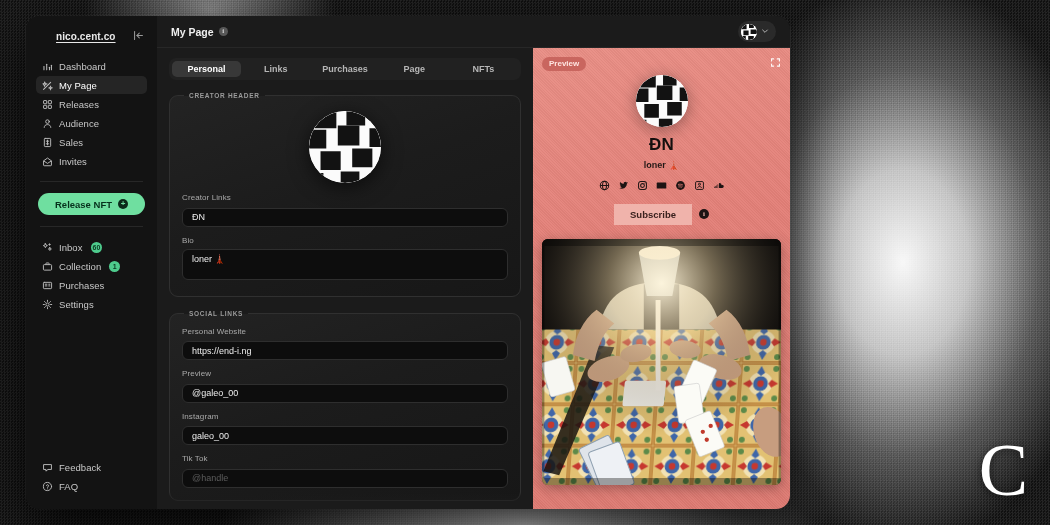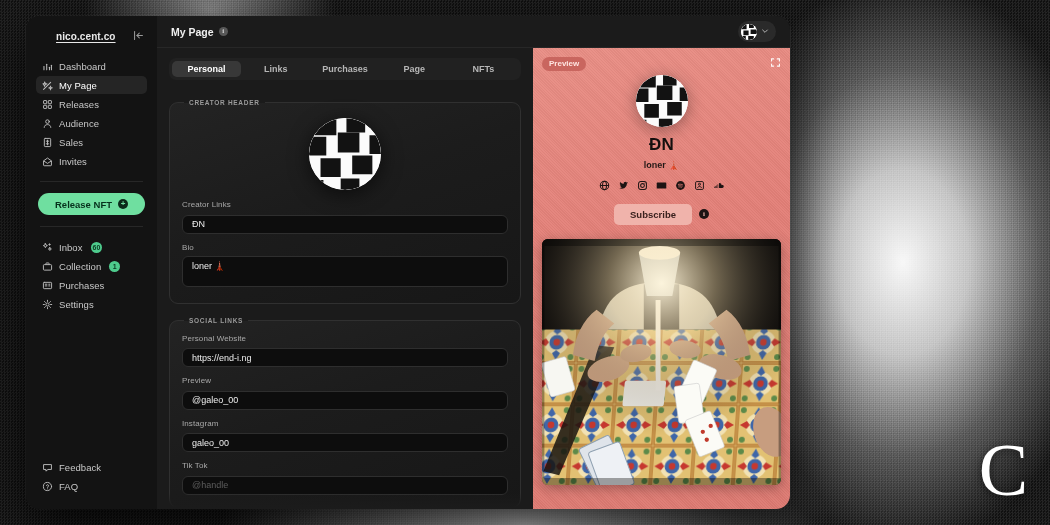--- a/index.html
+++ b/index.html
@@ -268,21 +268,21 @@
     position: relative;
   }
 
   .tabs {
     display: flex;
     align-items: center;
     background: #212121;
     border-radius: 7px;
     padding: 3px;
     height: 22px;
-    margin-bottom: 19px;
+    margin-bottom: 12px;
   }
   .tab {
     flex: 1;
     text-align: center;
     font-size: 9px;
     font-weight: 700;
     color: #b6b6b6;
     line-height: 16px;
     border-radius: 5px;
     cursor: pointer;
@@ -431,21 +431,21 @@
   .subscribe-row {
     display: flex;
     align-items: center;
     gap: 7px;
     margin-top: 13px;
   }
   .subscribe-btn {
     background: #f0b3ab;
     color: #3a211e;
     border: none;
-    border-radius: 5px;
+    border-radius: 0;
     font-size: 9.5px;
     font-weight: 700;
     padding: 5px 16px;
     cursor: pointer;
     font-family: "Liberation Sans", sans-serif;
   }
   .info-dot-dark {
     width: 10px; height: 10px;
     border-radius: 50%;
     background: #1d1413;

